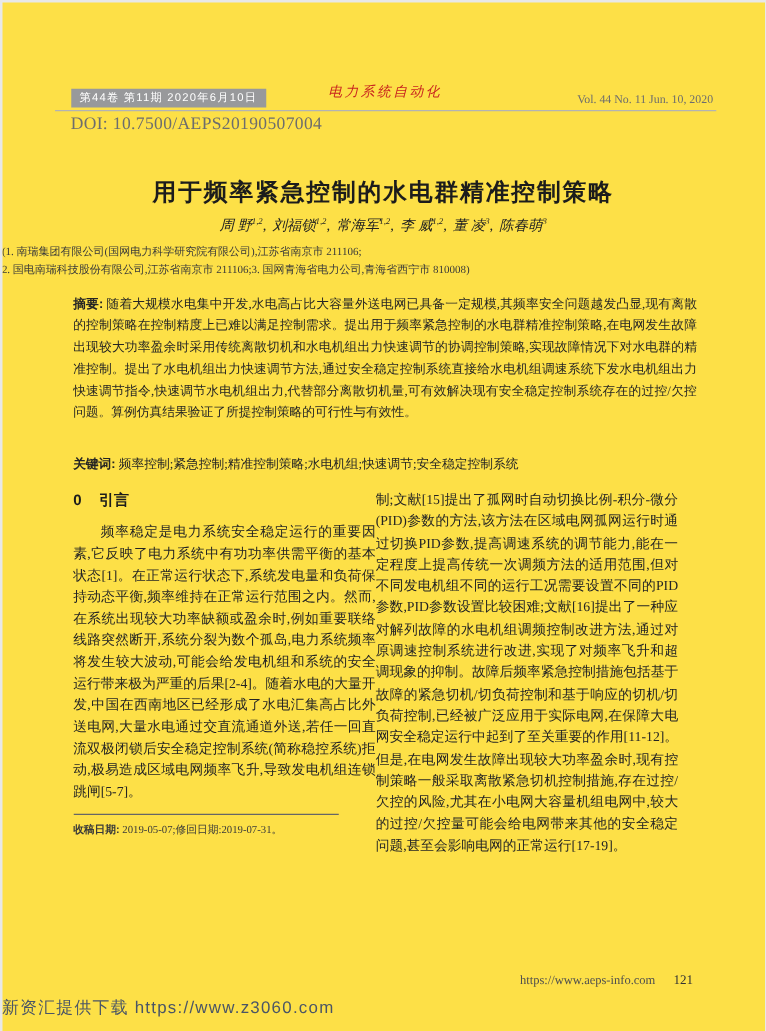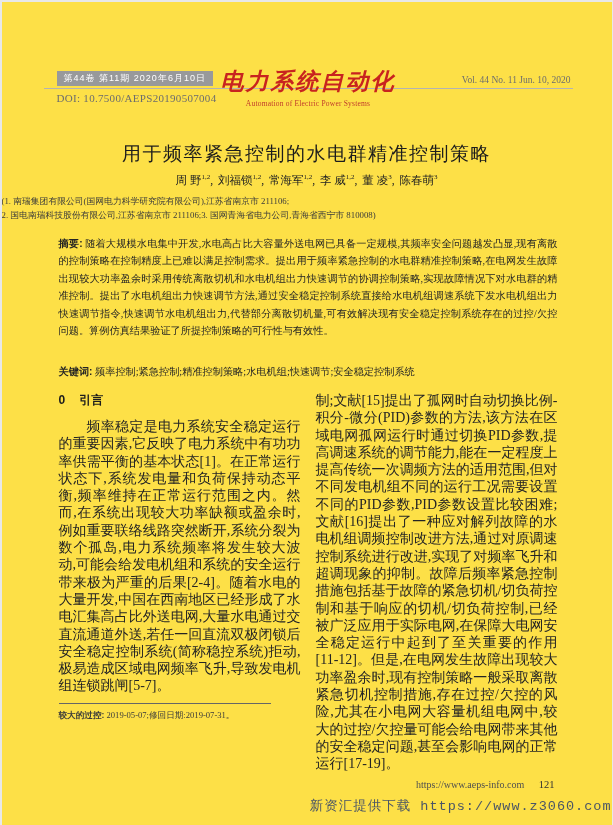--- a/index.html
+++ b/index.html
@@ -11,85 +11,84 @@
     color:#2b2b2b;
   }
   
   .header { position:absolute; top:62px; left:42px; width:529px; height:48px; }
   .header-line { position:absolute; top:24px; left:0; right:0; border-top:1px solid #b3b3b3; }
   .issue-box {
     position:absolute; left:13px; top:7px; height:15px; line-height:15px;
     background:#98999b; color:#ffffff; font-size:9px; padding:0 7px;
     letter-spacing:1px; font-family:"Liberation Sans","DejaVu Sans",sans-serif;
   }
-  .doi { position:absolute; left:13px; top:28px; font-size:11px; color:#6d6d6d; letter-spacing:0.3px; }
+  .doi { position:absolute; left:13px; top:28px; font-size:14px; color:#6d6d6d; letter-spacing:0.3px; }
   .logo { position:absolute; left:0; right:0; top:0; text-align:center; }
   .logo-cn {
-    display:inline-block; margin-top:2px; color:#c8231f; font-size:23px; font-weight:bold;
+    display:inline-block; margin-top:2px; color:#c8231f; font-size:11px; font-weight:normal;
     font-style:italic; letter-spacing:2px; font-family:"Liberation Serif",serif;
   }
   .logo-en { color:#c0392b; font-size:7.5px; letter-spacing:0.2px; margin-top:2px; }
   .vol { position:absolute; right:2px; top:11px; font-size:9.5px; color:#6d6d6d; }
   
   .title {
     position:absolute; top:139px; left:0; right:0; text-align:center;
-    font-size:19px; font-weight:400; letter-spacing:1.5px;
+    font-size:19px; font-weight:700; letter-spacing:1.5px;
     font-family:"Liberation Sans","DejaVu Sans",sans-serif; color:#1c1c1c;
   }
   .authors { position:absolute; top:171px; left:0; right:0; text-align:center; font-size:11.5px; color:#222; }
-  .authors .au { margin:0 1px; }
+  .authors .au { margin:0 1px;font-style:italic; }
   .authors sup { font-size:7px; }
   .affil { position:absolute; top:193px; left:0; right:0; text-align:left; font-size:8.8px; line-height:13.5px; color:#3a3a3a; }
   .abstract {
     position:absolute; top:233px; left:57px; width:499px;
     font-size:10.2px; line-height:17.4px; text-align:justify; color:#242424;
   }
   .b-label { font-weight:700; font-family:Liberation Sans, sans-serif; }
   .keywords {
     position:absolute; top:361px; left:57px; width:499px;
     font-size:10.2px; line-height:17px; color:#242424;
   }
   
-  .columns { position:absolute; top:390px; left:57px; width:499px; display:flex; gap:15px; }
+  .columns { position:absolute; top:390px; left:57px; width:499px; display:flex; gap:0; }
   .col { width:242px; }
   .sec-head {
     font-family:"Liberation Sans","DejaVu Sans",sans-serif;
     font-size:12px; font-weight:700; color:#1c1c1c; margin:0 0 9px 0;
   }
   .sec-head .sec-num { margin-right:14px; }
   .col p {
-    margin:0; font-size:14px; line-height:17.3px; text-align:justify;
+    margin:0; font-size:11px; line-height:17.3px; text-align:justify;
     text-indent:2em; color:#242424;
   }
   .col p.cont { text-indent:0; }
   
   .footnote { margin-top:8px; border-top:1px solid #666; width:88%; padding-top:5px; }
   .footnote div { font-size:8.6px; line-height:13.5px; color:#3a3a3a; }
   .fn-label { font-weight:700; font-family:"Liberation Sans","DejaVu Sans",sans-serif; }
   
   .site-line { position:absolute; top:777px; right:57px; font-size:10px; color:#4f4f4f; }
   .site-line .pg { margin-left:12px; font-size:10.5px; color:#333; }
   .watermark {
-    position:absolute; top:795px; left:0; right:0; text-align:right;
+    position:absolute; top:795px; left:0; right:0; text-align:left;
     font-size:13.5px; letter-spacing:1px; color:#4a5566;
-    font-family:Liberation Mono, monospace;
+    font-family:Liberation Sans, sans-serif;
   }
 </style>
 </head>
 <body>
 
 <div class="page">
 
   <div class="header">
     <div class="header-line"></div>
     <div class="issue-box">第44卷 第11期 2020年6月10日</div>
     <div class="doi">DOI: 10.7500/AEPS20190507004</div>
     <div class="logo">
       <div class="logo-cn">电力系统自动化</div>
-      <div class="logo-en">Automation of Electric Power Systems</div>
     </div>
     <div class="vol">Vol. 44 No. 11 Jun. 10, 2020</div>
   </div>
 
   <div class="title">用于频率紧急控制的水电群精准控制策略</div>
 
   <div class="authors">
     <span class="au"><span>周  野</span><sup>1,2</sup><span>,</span></span>
     <span class="au"><span>刘福锁</span><sup>1,2</sup><span>,</span></span>
     <span class="au"><span>常海军</span><sup>1,2</sup><span>,</span></span>
@@ -112,21 +111,21 @@
     <span>频率控制;紧急控制;精准控制策略;水电机组;快速调节;安全稳定控制系统</span>
   </div>
 
   <div class="columns">
     <div class="col">
       <div class="sec-head">
         <span class="sec-num">0</span><span>引言</span>
       </div>
       <p>频率稳定是电力系统安全稳定运行的重要因素,它反映了电力系统中有功功率供需平衡的基本状态[1]。在正常运行状态下,系统发电量和负荷保持动态平衡,频率维持在正常运行范围之内。然而,在系统出现较大功率缺额或盈余时,例如重要联络线路突然断开,系统分裂为数个孤岛,电力系统频率将发生较大波动,可能会给发电机组和系统的安全运行带来极为严重的后果[2-4]。随着水电的大量开发,中国在西南地区已经形成了水电汇集高占比外送电网,大量水电通过交直流通道外送,若任一回直流双极闭锁后安全稳定控制系统(简称稳控系统)拒动,极易造成区域电网频率飞升,导致发电机组连锁跳闸[5-7]。</p>
       <div class="footnote">
-        <div><span class="fn-label">较大的过控:</span><span> 2019-05-07;修回日期:2019-07-31。</span></div>
+        <div><span class="fn-label">收稿日期:</span><span> 2019-05-07;修回日期:2019-07-31。</span></div>
         <div></div>
       </div>
     </div>
     <div class="col">
       <p class="cont">制;文献[15]提出了孤网时自动切换比例-积分-微分(PID)参数的方法,该方法在区域电网孤网运行时通过切换PID参数,提高调速系统的调节能力,能在一定程度上提高传统一次调频方法的适用范围,但对不同发电机组不同的运行工况需要设置不同的PID参数,PID参数设置比较困难;文献[16]提出了一种应对解列故障的水电机组调频控制改进方法,通过对原调速控制系统进行改进,实现了对频率飞升和超调现象的抑制。故障后频率紧急控制措施包括基于故障的紧急切机/切负荷控制和基于响应的切机/切负荷控制,已经被广泛应用于实际电网,在保障大电网安全稳定运行中起到了至关重要的作用[11-12]。但是,在电网发生故障出现较大功率盈余时,现有控制策略一般采取离散紧急切机控制措施,存在过控/欠控的风险,尤其在小电网大容量机组电网中,较大的过控/欠控量可能会给电网带来其他的安全稳定问题,甚至会影响电网的正常运行[17-19]。</p>
     </div>
   </div>
 
   <div class="site-line">
     <span>https://www.aeps-info.com</span>

